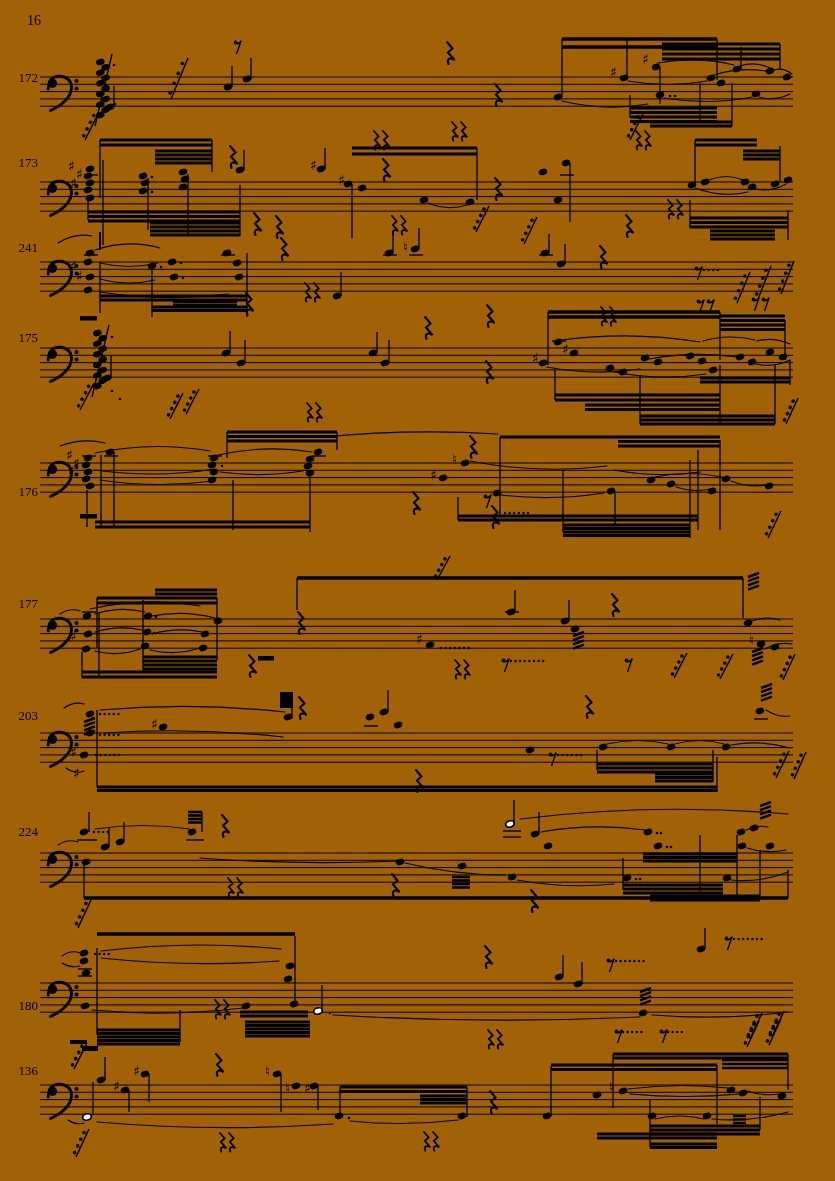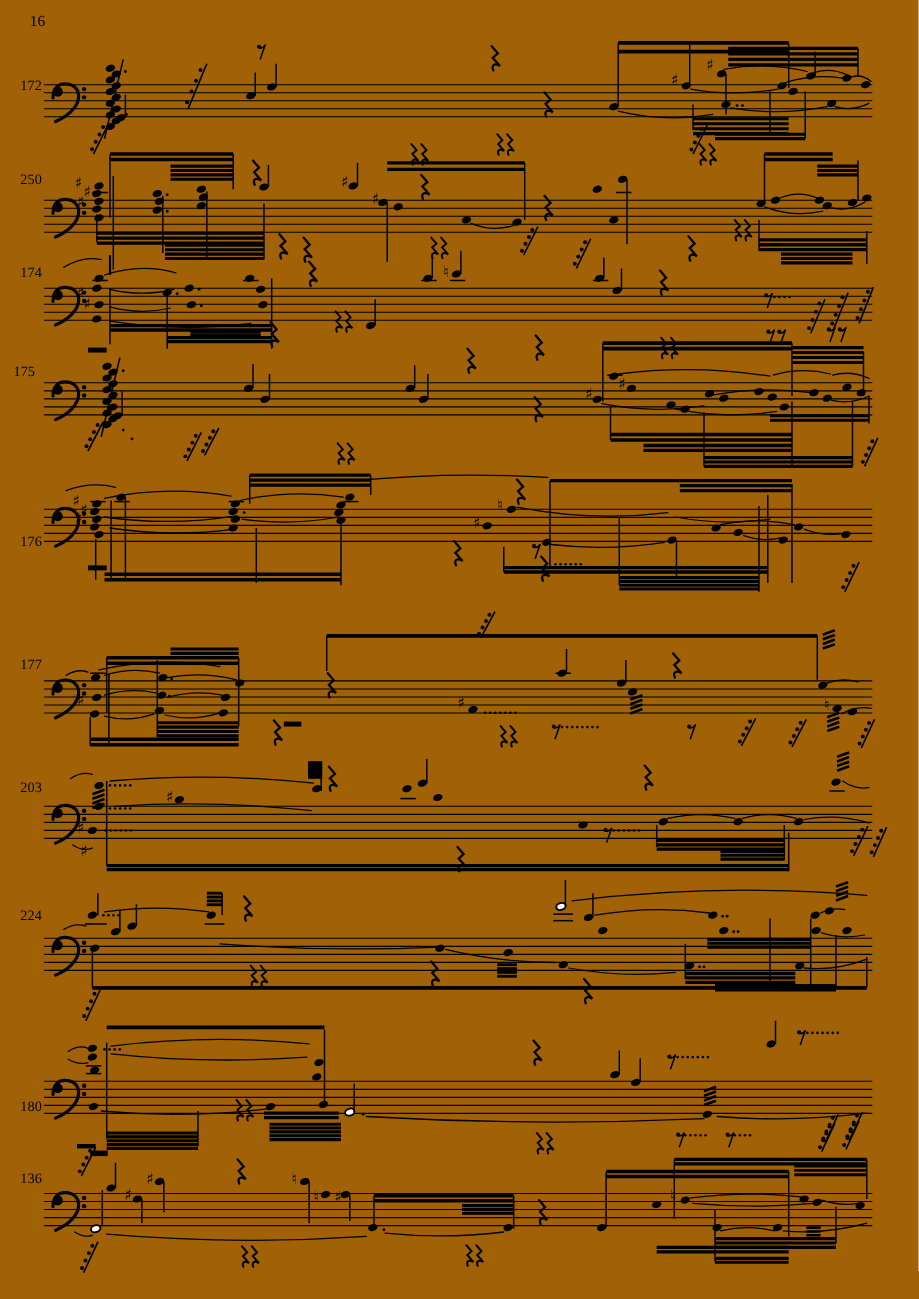--- a/index.html
+++ b/index.html
@@ -8,23 +8,23 @@
   #page-number{position:absolute;left:27px;top:13px;font-size:14px;color:#000;}
   .mnum{position:absolute;font-size:13px;color:#000;width:32px;text-align:right;}
   svg{position:absolute;left:0;top:0;}
 </style>
 </head>
 <body>
 
 <div id="sheet">
   <div id="page-number">16</div>
   <div class="mnum" style="left: 6px; top: 54px; margin-top: 16px;">172</div>
-  <div class="mnum" style="left: 6px; top: 155px;">250</div>
-  <div class="mnum" style="left: 6px; top: 240px;">174</div>
-  <div class="mnum" style="left: 6px; top: 330px; text-align: center;">175</div>
+  <div class="mnum" style="left: 6px; top: 155px;">173</div>
+  <div class="mnum" style="left: 6px; top: 240px;">241</div>
+  <div class="mnum" style="left: 6px; top: 330px;">175</div>
   <div class="mnum" style="left: 6px; top: 441px; margin-top: 43px;">176</div>
   <div class="mnum" style="left: 6px; top: 596px;">177</div>
   <div class="mnum" style="left: 6px; top: 708px;">203</div>
   <div class="mnum" style="left: 6px; top: 824px;">224</div>
   <div class="mnum" style="left: 6px; top: 998px;">180</div>
   <div class="mnum" style="left: 6px; top: 1063px;">136</div>
   <svg id="score-svg" width="835" height="1181" viewBox="0 0 835 1181">
       <line x1="40" y1="77" x2="793" y2="77" stroke="#000000" stroke-width="1"></line>
       <line x1="40" y1="84.3" x2="793" y2="84.3" stroke="#000000" stroke-width="1"></line>
       <line x1="40" y1="91.6" x2="793" y2="91.6" stroke="#000000" stroke-width="1"></line>

